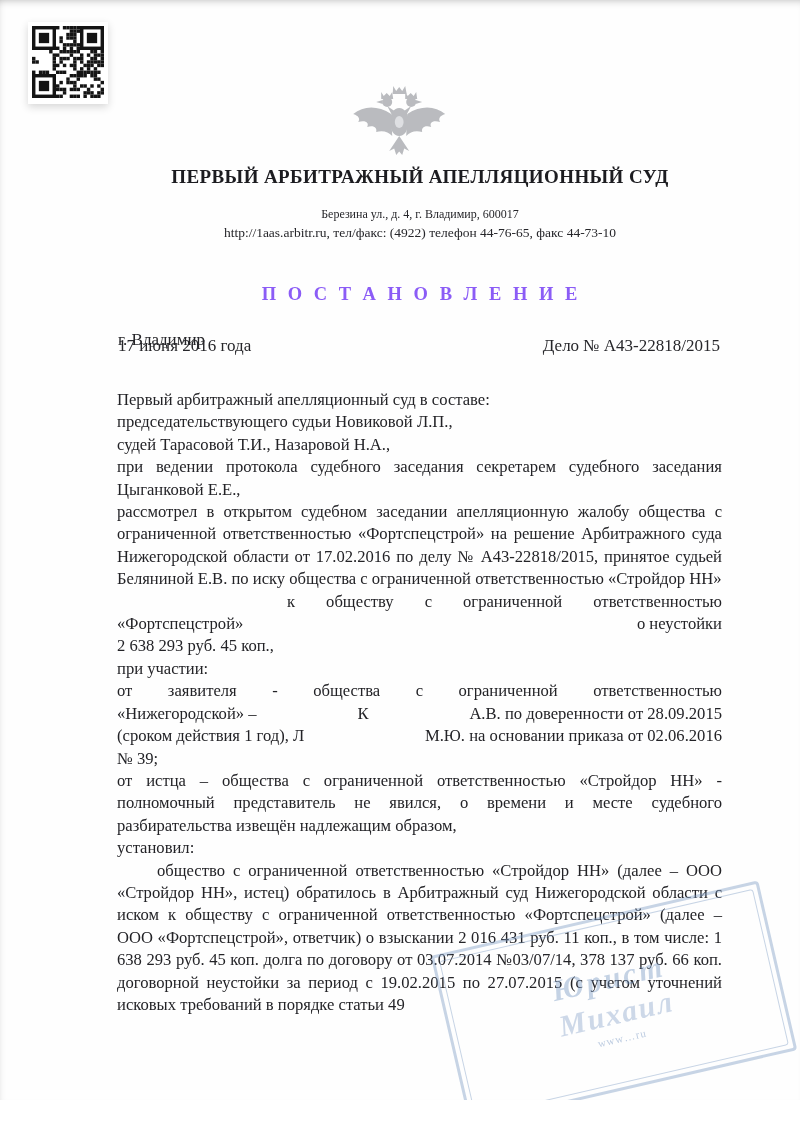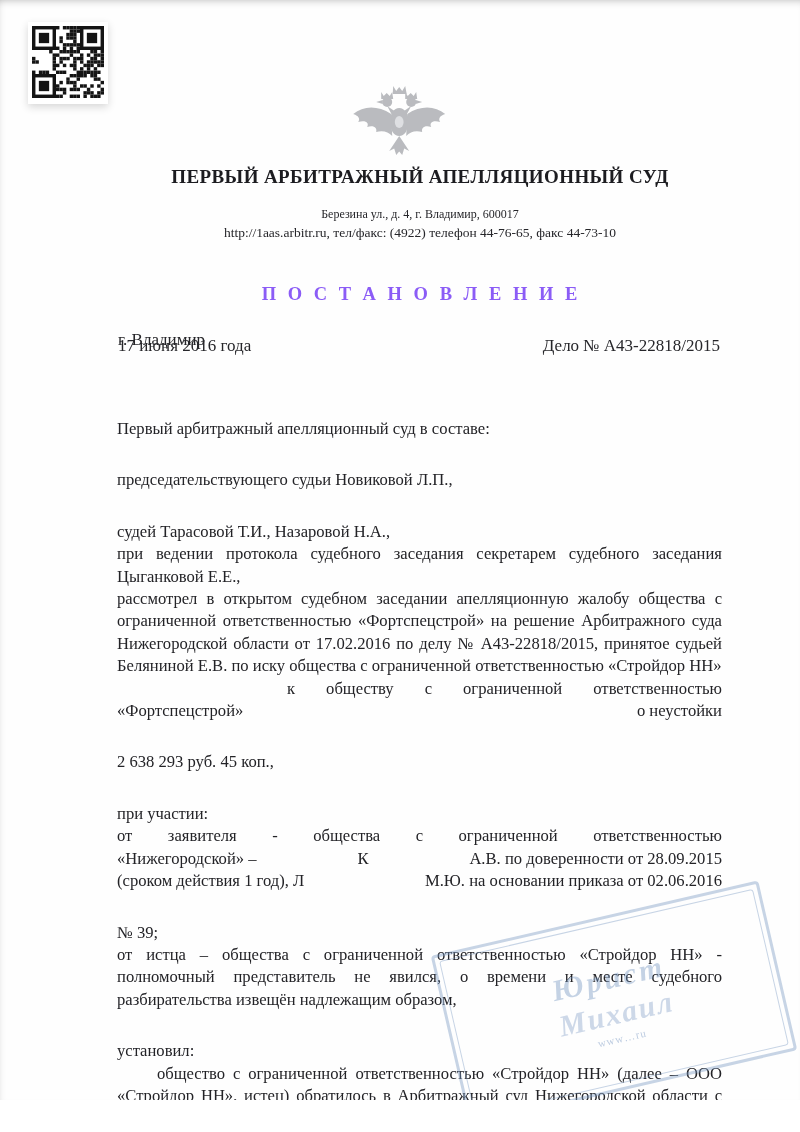--- a/index.html
+++ b/index.html
@@ -29,21 +29,21 @@
   .meta-row{
     position:absolute;left:118px;top:336px;width:602px;
     display:flex;justify-content:space-between;font-size:17px;gap:44px;
   }
   
   .doc-body{
     position:absolute;left:117px;top:389px;width:605px;
     font-size:16.6px;line-height:22.4px;color:#232327;
   }
   .para{margin:0;text-align:justify;}
-  .para.left{text-align:left;margin-top:29px;}
+  .para.left{text-align:left;}
   .para.indent{text-indent:40px;}
   .para.spread{display:flex;justify-content:space-between;text-align:left;}
   
   .stamp{
     position:absolute;left:446px;top:916px;width:330px;height:168px;
     transform:rotate(-13deg);z-index:5;pointer-events:none;
     border:3px solid rgba(125,156,196,.42);border-radius:4px;
     display:flex;align-items:center;justify-content:center;
   }
   .stamp-inner{

